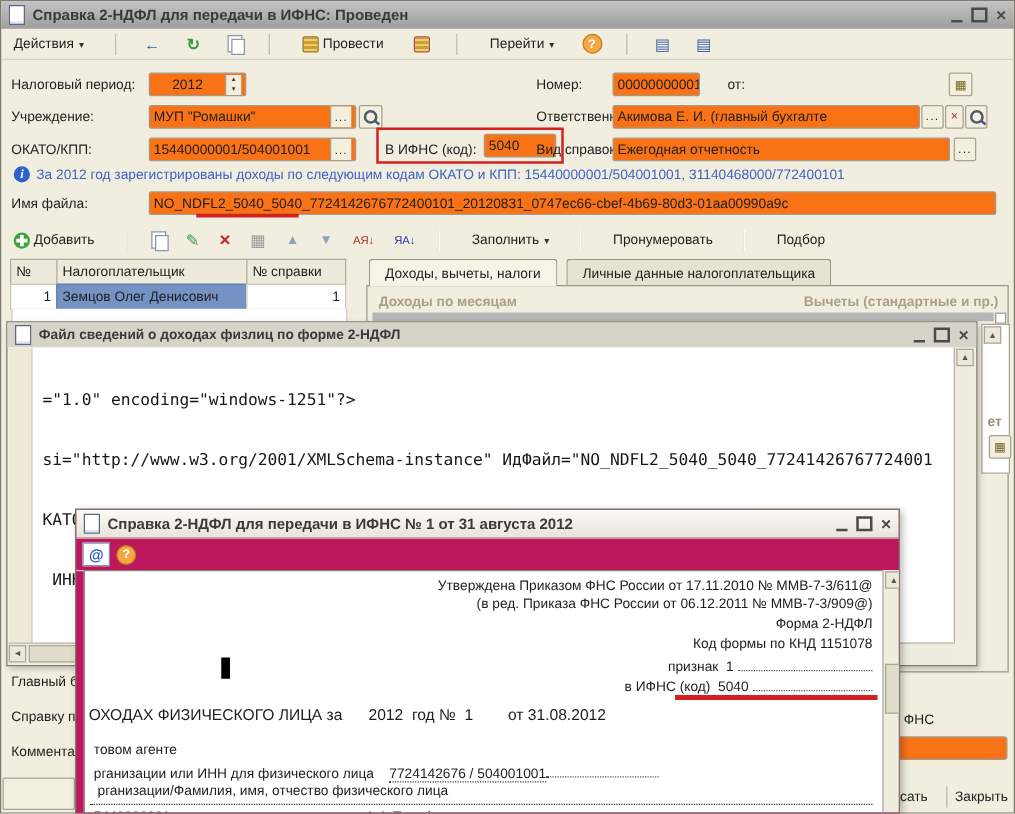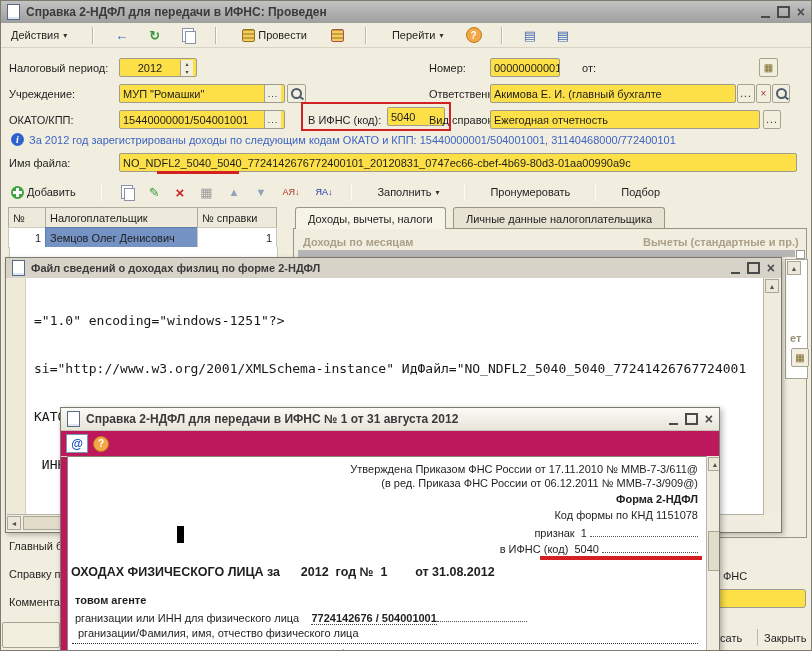--- a/index.html
+++ b/index.html
@@ -29,21 +29,21 @@
           font-weight:bold;font-size:10px;display:flex;align-items:center;justify-content:center}
   .addic{width:13px;height:13px;border-radius:50%;background:#3fa33f;position:relative;flex:0 0 auto}
   .addic::before{content:"";position:absolute;left:2px;top:5px;width:9px;height:3px;background:#fff}
   .addic::after{content:"";position:absolute;left:5px;top:2px;width:3px;height:9px;background:#fff}
   .copyic{position:relative;width:10px;height:12px;background:#fff;border:1px solid #8a94a8}
   .copyic::before{content:"";position:absolute;left:2px;top:2px;width:9px;height:11px;background:#fff;border:1px solid #8a94a8}
   .lens{position:relative;width:7px;height:7px;border:2px solid #4f5b6e;border-radius:50%}
   .lens::after{content:"";position:absolute;right:-4px;bottom:-2px;width:5px;height:2px;background:#4f5b6e;transform:rotate(40deg)}
   
   .lbl{position:absolute;white-space:nowrap}
-  .inp{position:absolute;display:flex;align-items:center;background:#fde047;border:1px solid #9f9c8c;border-radius:2px;
+  .inp{position:absolute;display:flex;align-items:center;background:#f97316;border:1px solid #9f9c8c;border-radius:2px;
        height:19px;box-sizing:border-box;padding:0 3px;white-space:nowrap;overflow:hidden}
   .inbtn{margin-left:auto;flex:0 0 16px;height:17px;background:#f3efdf;border-left:1px solid #a6a291;
          display:flex;align-items:center;justify-content:center;font-size:9px;letter-spacing:1px}
   .btn{position:absolute;height:19px;box-sizing:border-box;background:#f3efdf;border:1px solid #a6a291;border-radius:2px;
        display:flex;align-items:center;justify-content:center;font-size:10px}
   .spin{margin-left:auto;display:flex;flex-direction:column;width:12px;border-left:1px solid #a6a291}
   .spin span{font-size:6px;line-height:8px;text-align:center;background:#f3efdf;color:#444}
   .redbox{position:absolute;border:2px solid #d32020;box-sizing:border-box}
   .redbar{position:absolute;background:#d32020}
   .infoic{position:absolute;width:13px;height:13px;border-radius:50%;background:#2e63cf;color:#fff;font-weight:bold;
@@ -71,21 +71,21 @@
   .vscroll{position:absolute;width:16px;background:#f0ece0;border-left:1px solid #b8b4a5}
   .hscroll{position:absolute;height:16px;background:#f0ece0;border-top:1px solid #b8b4a5;display:flex;align-items:center}
   .scrbtn{width:14px;height:14px;background:#ece7d8;border:1px solid #aba695;font-size:7px;color:#555;
           display:flex;align-items:center;justify-content:center;box-sizing:border-box;flex:0 0 auto}
   .thumb{background:#e2ddcb;border:1px solid #aba695;box-sizing:border-box}
   
   .form3{position:absolute;left:6px;top:48px;width:638px;bottom:0;background:#fff;border:1px solid #8b887b;
          border-bottom:none;overflow:hidden}
   .fr{position:absolute;right:8px;text-align:right;white-space:pre}
   .fl{position:absolute;white-space:pre}
-  .fb{font-weight:bold}
+  .fb{font-weight:normal}
   .dots{display:inline-block;border-bottom:1px dotted #555;height:11px;vertical-align:baseline}
   .atbtn{width:22px;height:19px;background:#fff;border:1px solid #7e95b5;display:flex;align-items:center;
          justify-content:center;color:#1853c0;font-weight:bold;font-size:12px;box-sizing:border-box}
   .cursorblk{position:absolute;background:#000}
   .frag{position:absolute;white-space:nowrap}
 </style>
 </head>
 <body>
 
 <div class="screen">

